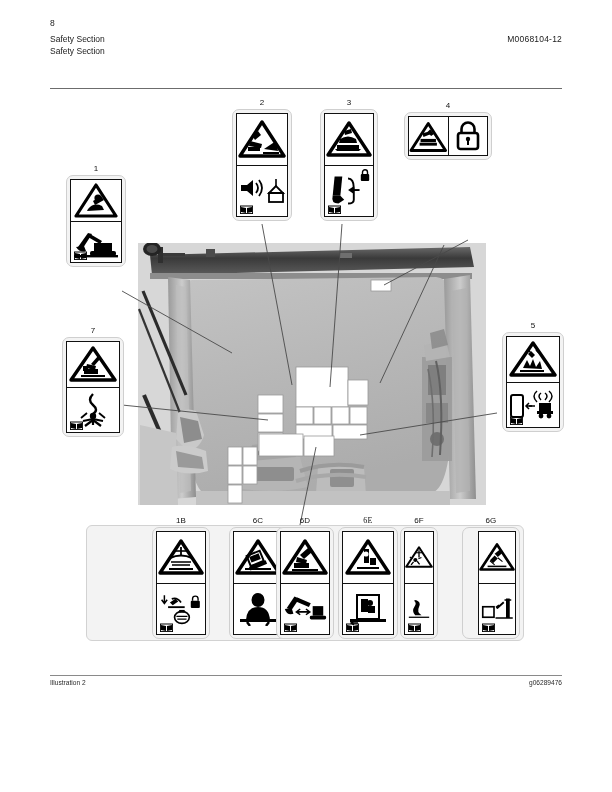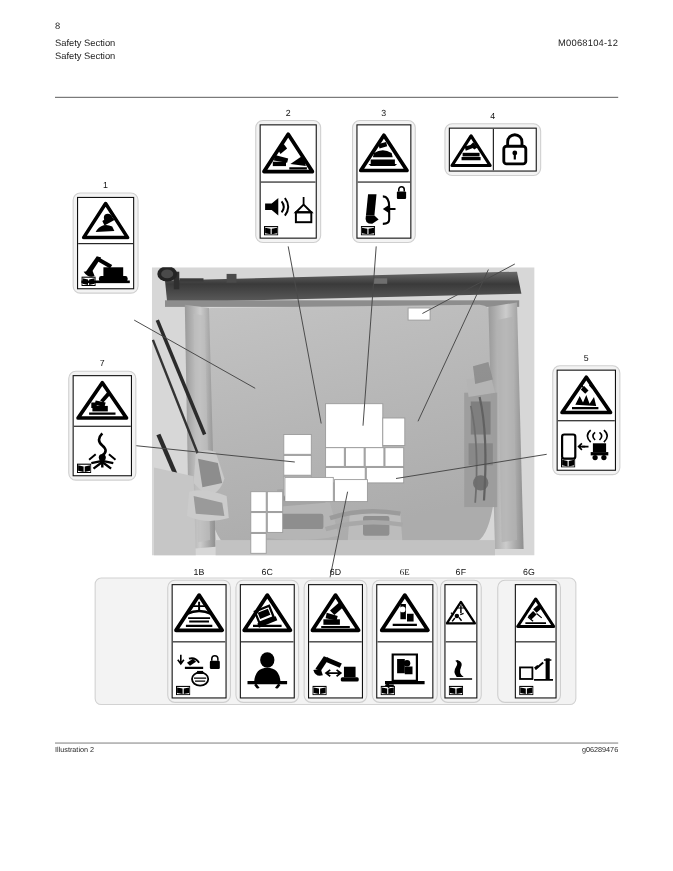--- a/index.html
+++ b/index.html
@@ -542,21 +542,21 @@
           <span class="bookmark">
             <svg width="13" height="9" viewBox="0 0 13 9">
               <path d="M1 2 L6 3 L6 8 L1 7 Z M12 2 L7 3 L7 8 L12 7 Z" fill="#000"></path>
               <rect x="0.4" y="1" width="12.2" height="7.6" fill="none" stroke="#000" stroke-width="1"></rect>
             </svg>
           </span>
         </div>
       </div>
     </div>
 
-    <div class="decal" style="left:214px; top:432px; width:58px; height:112px;">
+    <div class="decal" style="left:229px; top:432px; width:58px; height:112px;">
       <div class="decal-label">6C</div>
       <div class="decal-inner vert">
         <div class="cell">
           <svg width="46" height="38" viewBox="0 0 46 38">
             <path d="M23 3 L44 35 L2 35 Z" fill="#fff" stroke="#000" stroke-width="3.4" stroke-linejoin="round"></path>
             <g transform="rotate(-22 23 22)">
               <rect x="14" y="14" width="14" height="11" fill="none" stroke="#000" stroke-width="2"></rect>
               <path d="M16 16 L26 16 L26 22 L16 22 Z" fill="#000"></path>
               <rect x="12" y="25" width="18" height="4" fill="#000"></rect>
             </g>
@@ -657,21 +657,21 @@
           <span class="bookmark">
             <svg width="13" height="9" viewBox="0 0 13 9">
               <path d="M1 2 L6 3 L6 8 L1 7 Z M12 2 L7 3 L7 8 L12 7 Z" fill="#000"></path>
               <rect x="0.4" y="1" width="12.2" height="7.6" fill="none" stroke="#000" stroke-width="1"></rect>
             </svg>
           </span>
         </div>
       </div>
     </div>
 
-    <div class="decal" style="left:452px; top:432px; width:58px; height:112px;padding-left:15px;">
+    <div class="decal" style="left:462px; top:432px; width:58px; height:112px;padding-left:15px;">
       <div class="decal-label">6G</div>
       <div class="decal-inner vert">
         <div class="cell">
           <svg width="46" height="38" viewBox="0 0 46 38">
             <path d="M23 3 L44 35 L2 35 Z" fill="#fff" stroke="#000" stroke-width="3.4" stroke-linejoin="round"></path>
             <path d="M27 9 L31 13 L24 19 L20 15 Z" fill="#000"></path>
             <path d="M20 17 L24 21 L18 27 L14 23 Z" fill="#000"></path>
             <path d="M14 24 L20 29 M24 20 L30 25 M17 14 L12 18" stroke="#000" stroke-width="1.4"></path>
             <path d="M11 31 L35 31" stroke="#000" stroke-width="2"></path>
           </svg>

